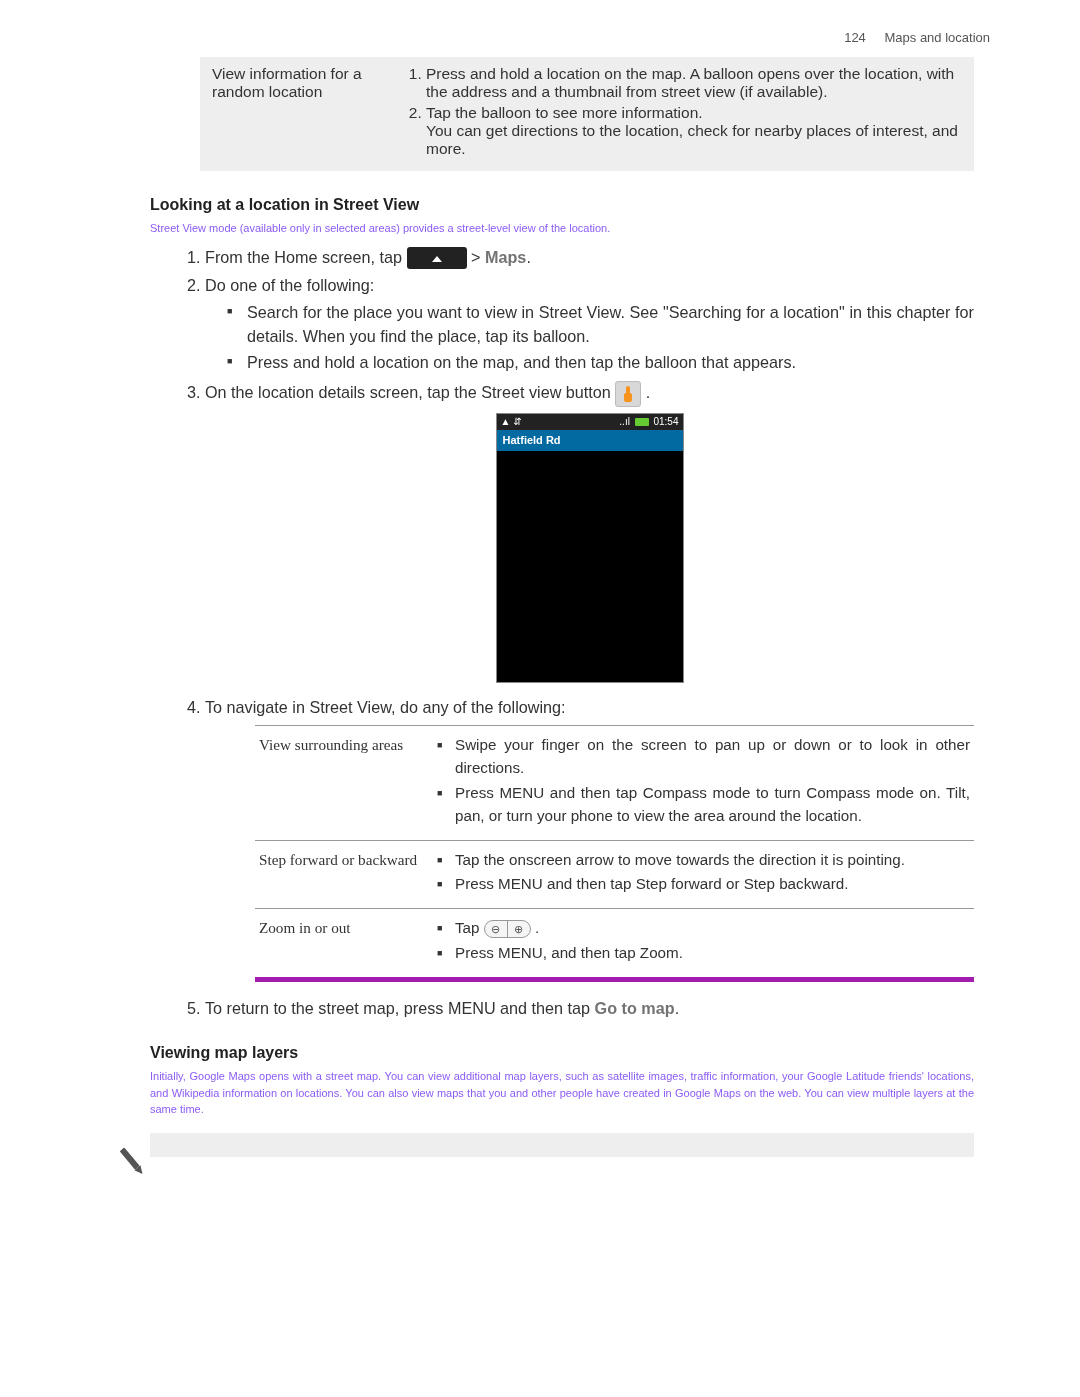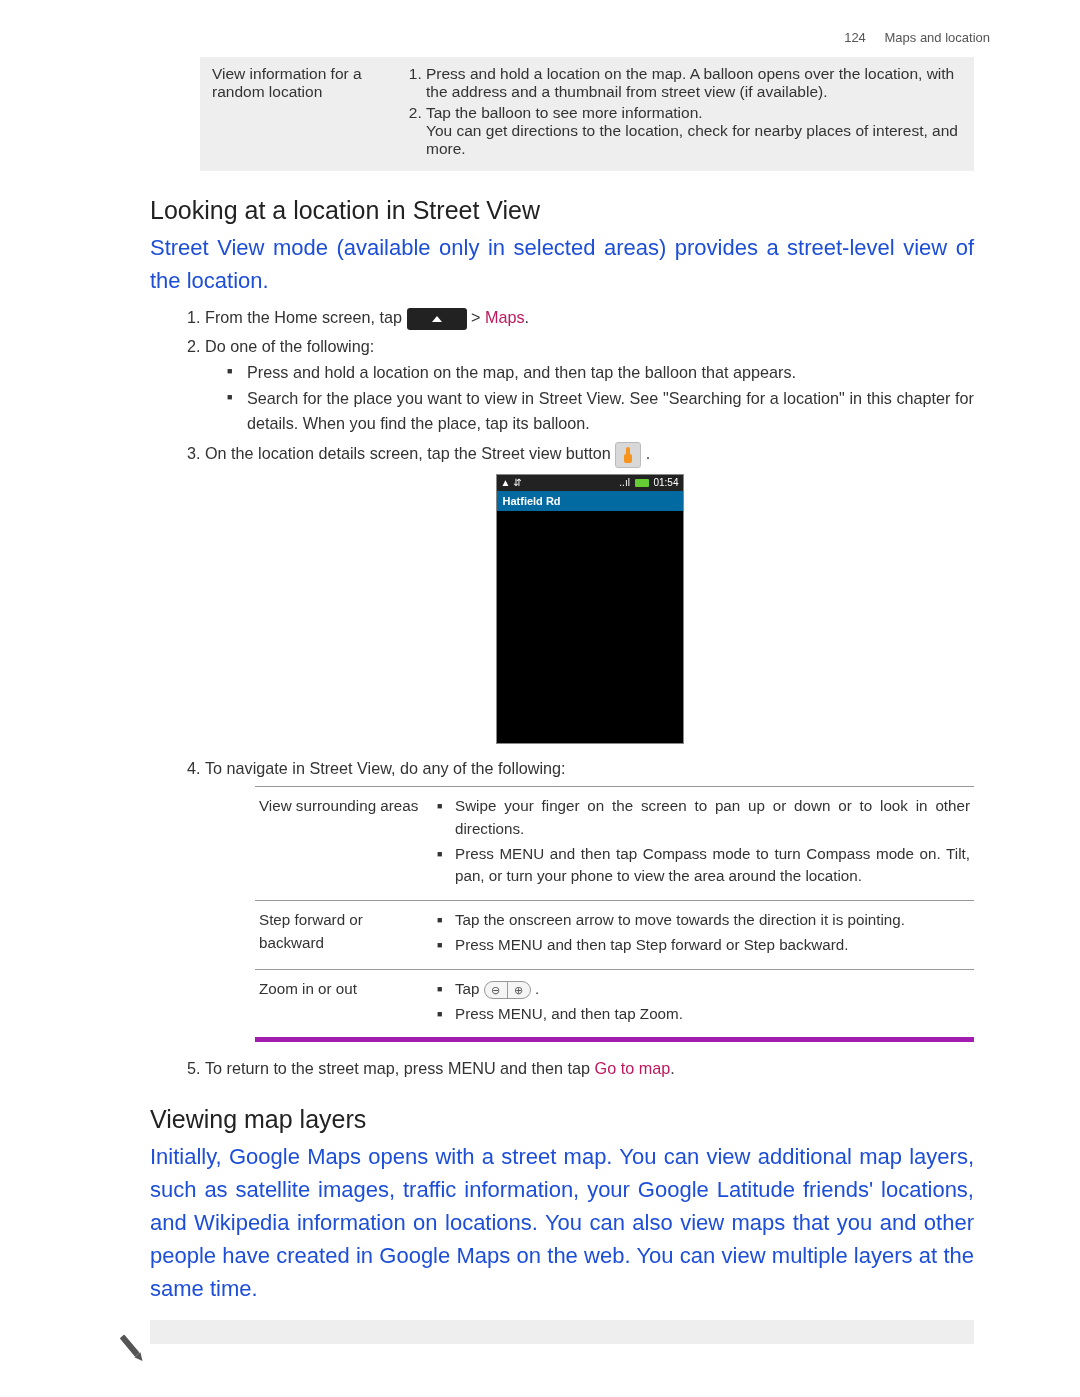--- a/index.html
+++ b/index.html
@@ -36,29 +36,29 @@
   .gray-table table { width: 100%; border-collapse: collapse; }
   .gray-table td {
     vertical-align: top;
     padding: 8px 12px 10px 12px;
     font-size: 15.5px;
   }
   .gray-table td.label { width: 170px; }
   ol.num { margin: 0; padding-left: 20px; }
   ol.num li { margin-bottom: 3px; }
   h3 {
-    font-size: 25px;
-    font-weight: normal;
+    font-size: 16px;
+    font-weight: bold;
     color: #222;
     margin: 10px 0 6px 0;
   }
   .para {
-    font-size: 22px;
+    font-size: 11px;
     line-height: 1.5;
-    color: #1d4ed8;
+    color: #8b5cf6;
     margin: 2px 0 8px 0;
     text-align: justify;
   }
   ol.steps {
     font-size: 16.2px;
     line-height: 1.5;
     padding-left: 55px;
     margin: 4px 0 8px 0;
   }
   ol.steps > li { margin-bottom: 4px; }
@@ -212,21 +212,21 @@
     width: calc(100% - 50px);
     border-collapse: collapse;
     font-size: 15.2px;
   }
   .info-table td {
     vertical-align: top;
     padding: 8px 4px 10px 4px;
     border-top: 1px solid #999;
   }
   .info-table tr:last-child td { border-bottom: 5px solid #a21caf; }
-  .info-table td.lbl { width: 170px; }
+  .info-table td.lbl { width: 170px; font-family: Liberation Serif, serif; }
   .info-table ul { margin: 0; padding: 0; list-style: none; }
   .info-table ul li {
     position: relative;
     padding-left: 18px;
     margin-bottom: 2px;
     text-align: justify;
   }
   .info-table ul li::before {
     content: "■";
     position: absolute;
@@ -276,21 +276,21 @@
   }
   .note-pen::after {
     content: "";
     position: absolute;
     left: 13px; top: 26px;
     width: 0; height: 0;
     border-left: 4px solid transparent;
     border-right: 4px solid transparent;
     border-top: 8px solid #555;
   }
-  .bold { font-weight: normal; color: #be185d; }
+  .bold { font-weight: bold; color: #737373; }
 </style>
 </head>
 <body>
 
 <div class="page">
 
   <div class="header-line">
     <span class="num">124</span>
     <span>Maps and location</span>
   </div>
@@ -326,22 +326,22 @@
           <svg width="14" height="10" style="vertical-align:middle">
               <path d="M7 2 L2 8 L12 8 Z" fill="#fff"></path>
             </svg>
         </span>
         <span>&gt; </span>
         <span class="bold">Maps</span><span>.</span>
       </li>
       <li>
         <span>Do one of the following:</span>
         <ul class="bullets">
+          <li>Search for the place you want to view in Street View. See "Searching for a location" in this chapter for details. When you find the place, tap its balloon.</li>
           <li>Press and hold a location on the map, and then tap the balloon that appears.</li>
-          <li>Search for the place you want to view in Street View. See "Searching for a location" in this chapter for details. When you find the place, tap its balloon.</li>
         </ul>
       </li>
       <li>
         <span>On the location details screen, tap the Street view button</span>
         <span class="sv-icon"></span>
         <span>.</span>
 
         <div class="screenshot">
           <div class="statusbar">
             <span>▲ ⇵</span>

